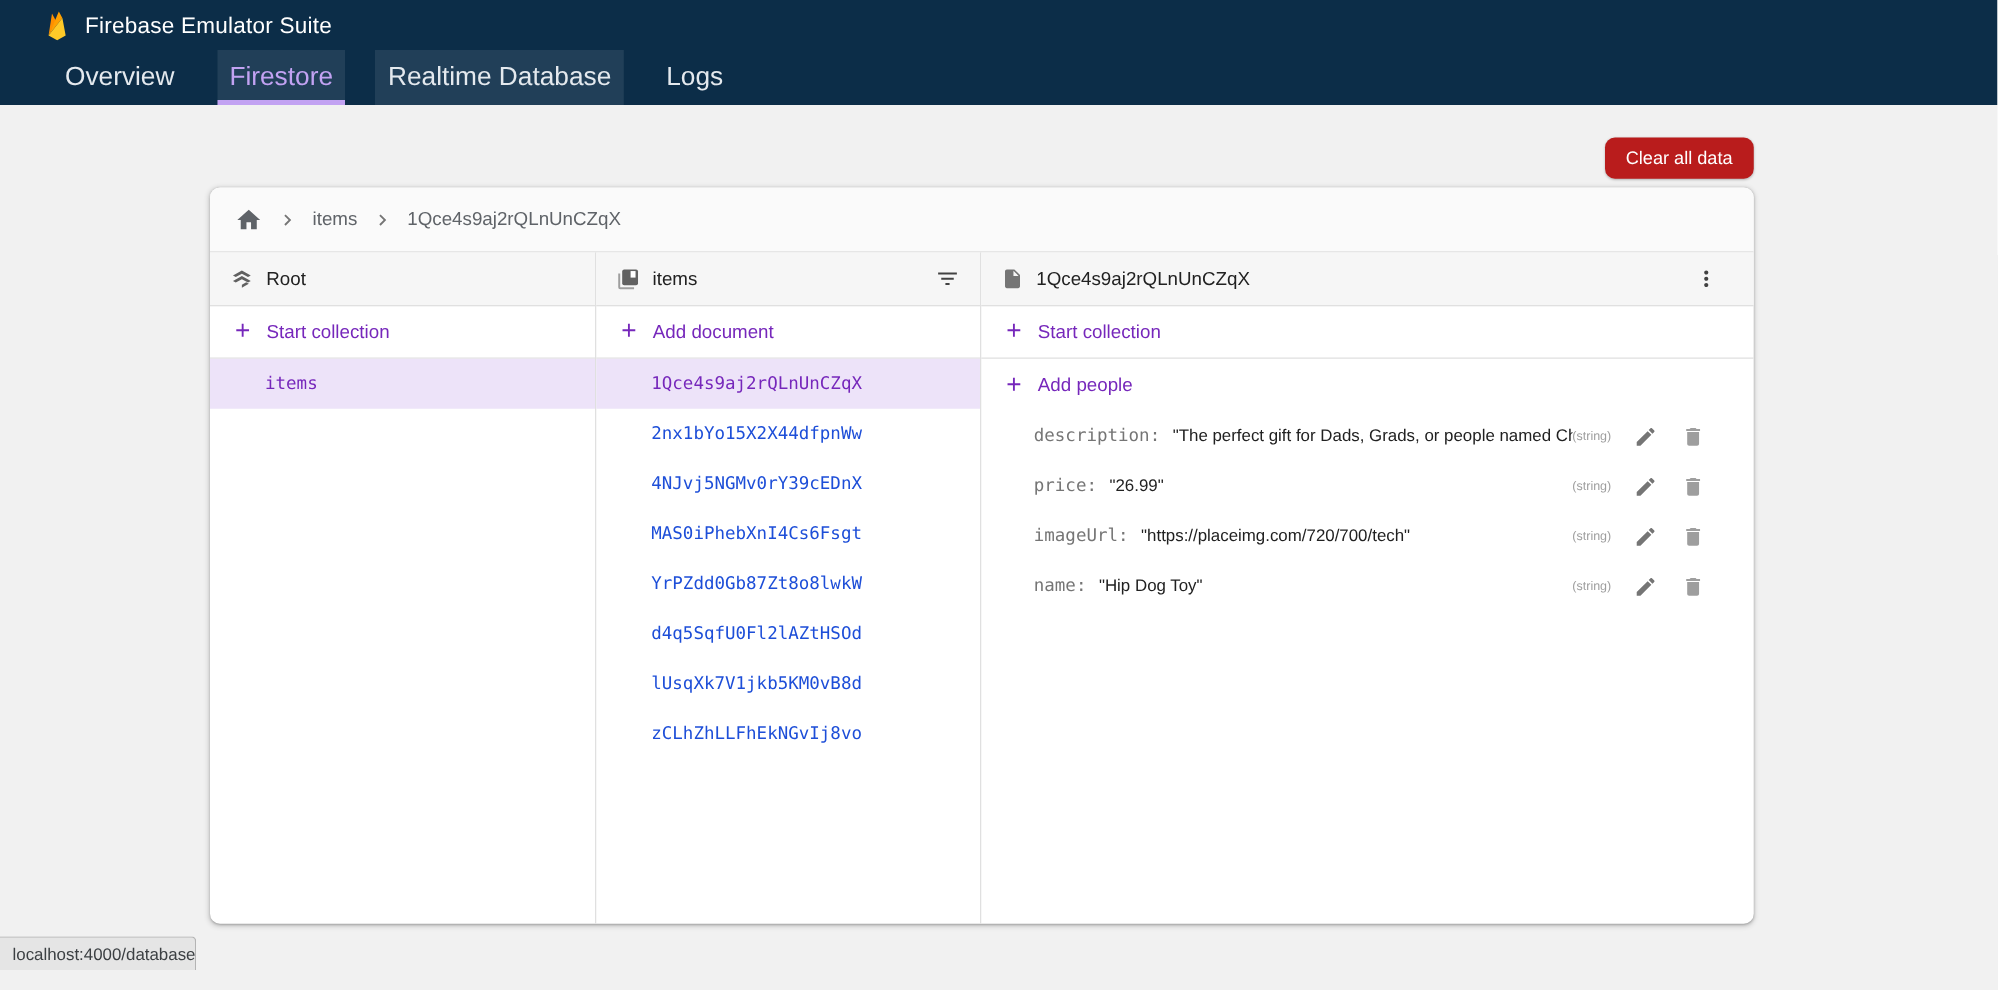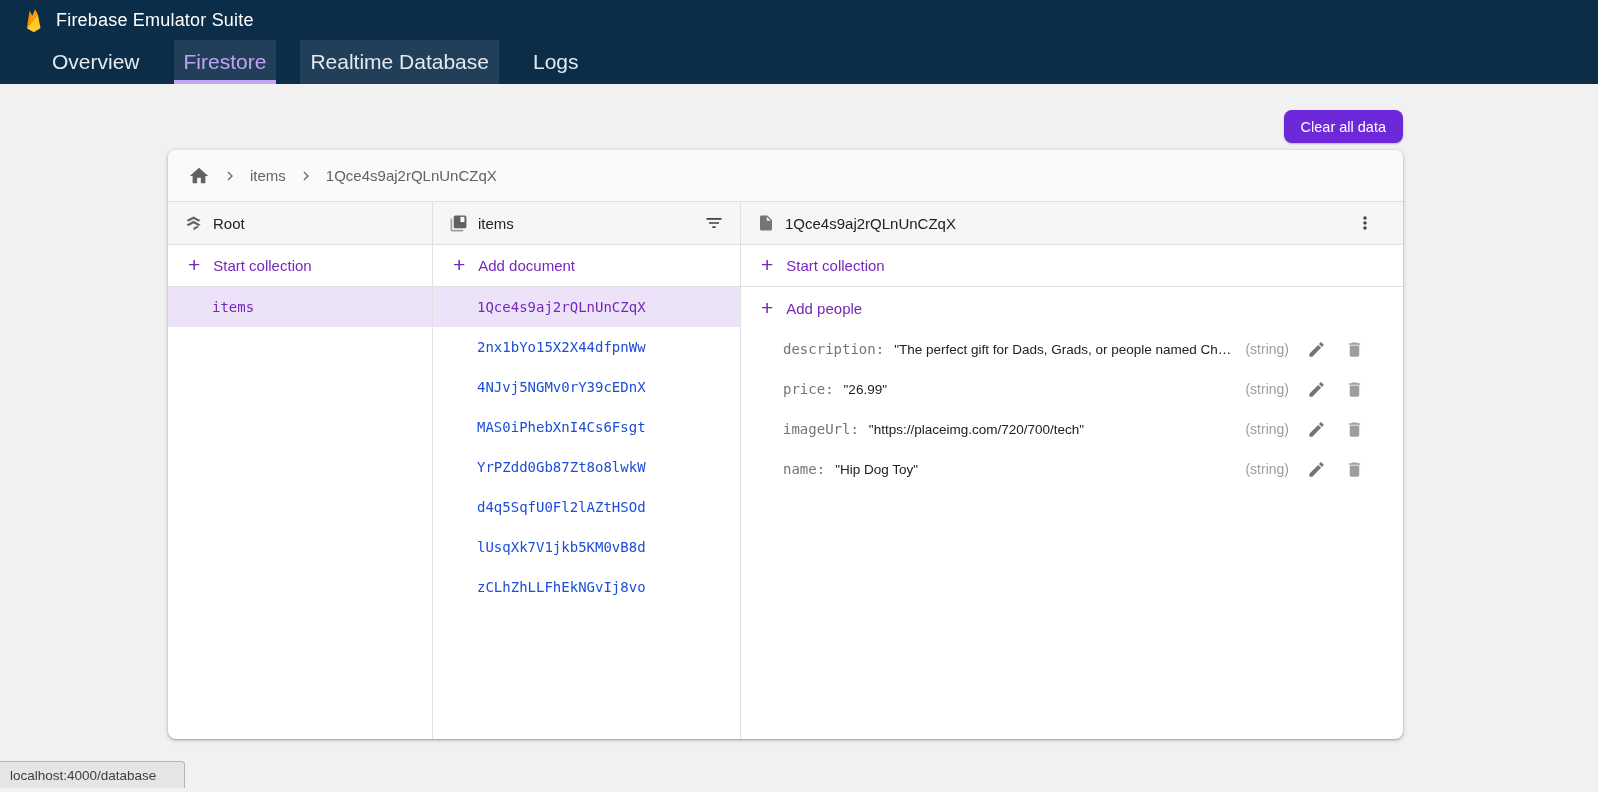--- a/index.html
+++ b/index.html
@@ -5,60 +5,60 @@
   * { box-sizing: border-box; margin: 0; padding: 0; }
   html, body { width: 1598px; height: 792px; overflow: hidden; }
   body {
     font-family: "Liberation Sans", sans-serif;
     background: #f1f1f1;
     position: relative;
   }
 
   
   .app-header { background: #0c2d48; height: 84px; }
-  .header-top { height: 40px; display: flex; align-items: center; padding-left: 24px; gap: 13px; }
+  .header-top { height: 40px; display: flex; align-items: center; padding-left: 36px; gap: 13px; }
   .app-title { color: #ffffff; font-size: 18px; font-weight: 500; letter-spacing: .2px; }
   .tabs { display: flex; height: 44px; padding-left: 42px; gap: 24px; }
   .tab {
     display: flex; align-items: center; padding: 0 10px; position: relative;
     color: #e4e9ee; font-size: 21px; font-weight: 500; cursor: pointer; white-space: nowrap;
   }
   .tab--boxed { background: rgba(255,255,255,.09); }
   .tab--active { color: #c2a2f2; }
   .tab--active::after {
     content: ""; position: absolute; left: 0; right: 0; bottom: 0; height: 4px; background: #c2a2f2;
   }
 
   
   .content-rail { width: 1235px; margin-left: 168px; }
   .toolbar-row { margin-top: 26px; display: flex; justify-content: flex-end; }
   .danger-btn {
     height: 33px; padding: 0 17px; border: none; border-radius: 8px;
-    background: #6d28d9; color: #ffffff; font-family: inherit;
+    background: #b91c1c; color: #ffffff; font-family: inherit;
     font-size: 14.5px; font-weight: 500; cursor: pointer;
     box-shadow: 0 1px 2px rgba(0,0,0,.25);
   }
 
   
   .card {
     margin-top: 7px; height: 589px; background: #ffffff; border-radius: 8px;
     box-shadow: 0 1px 2px rgba(0,0,0,.25), 0 1px 4px 1px rgba(0,0,0,.12);
     display: flex; flex-direction: column; overflow: hidden;
   }
   .breadcrumb {
     height: 52px; flex: none; background: #fafafa; border-bottom: 1px solid #e0e0e0;
     display: flex; align-items: center; padding: 0 20px; gap: 11px;
     color: #5f6368; font-size: 15px;
   }
   .crumb { cursor: pointer; }
   .crumb--current { cursor: default; }
 
   .panels { flex: 1; display: flex; min-height: 0; }
   .col { display: flex; flex-direction: column; min-width: 0; }
-  .col1 { width: 265px; border-right: 1px solid #e0e0e0; }
+  .col1 { width: 309px; border-right: 1px solid #e0e0e0; }
   .col2 { width: 308px; border-right: 1px solid #e0e0e0; }
   .col3 { flex: 1; }
 
   .panel-header {
     height: 43px; flex: none; background: #f6f6f6; border-bottom: 1px solid #e0e0e0;
     display: flex; align-items: center; padding: 0 16px; gap: 10px;
     font-size: 15px; color: #212121;
   }
   .panel-header .spacer { flex: 1; }
   .icon-button { display: flex; align-items: center; justify-content: center; cursor: pointer; }
@@ -73,30 +73,30 @@
   .list-row {
     height: 40px; flex: none; display: flex; align-items: center; padding-left: 44px;
     font-family: "DejaVu Sans Mono", monospace; font-size: 14px; color: #1d4ed8; cursor: pointer;
   }
   .list-row.selected { background: #ede3f9; color: #7627bb; }
 
   .field-row {
     height: 40px; flex: none; display: flex; align-items: center;
     padding: 0 30px 0 42px; font-size: 14px;
   }
-  .field-left { display: flex; align-items: flex-end; gap: 10px; flex: 1; min-width: 0; }
+  .field-left { display: flex; align-items: flex-start; gap: 10px; flex: 1; min-width: 0; }
   .field-name { font-family: "DejaVu Sans Mono", monospace; color: #757575; white-space: nowrap; }
   .field-value { color: #212121; font-size: 13.5px; white-space: nowrap; overflow: hidden; }
-  .field-type { color: #9e9e9e; font-size: 14px; margin-right: 8px; white-space: nowrap; text-align: right; }
+  .field-type { color: #9e9e9e; font-size: 10px; margin-right: 8px; white-space: nowrap; text-align: right; }
   .field-row .icon-button { width: 38px; height: 28px; }
 
   
   .status-tooltip {
-    position: fixed; left: 0; bottom: 4px; height: 27px;
-    display: flex; align-items: center; padding: 0 28px 0 10px;
+    position: fixed; left: 0; bottom: 16px; height: 27px;
+    display: flex; align-items: center; padding: 0 0 0 10px;
     background: #e5e5e5; border: 1px solid #b4b4b4; border-left: none; border-bottom: none;
     border-top-right-radius: 4px; font-size: 13.5px; color: #3c4043;
   }
 
   svg { display: block; }
 </style>
 </head>
 <body>
 
 <header class="app-header">

